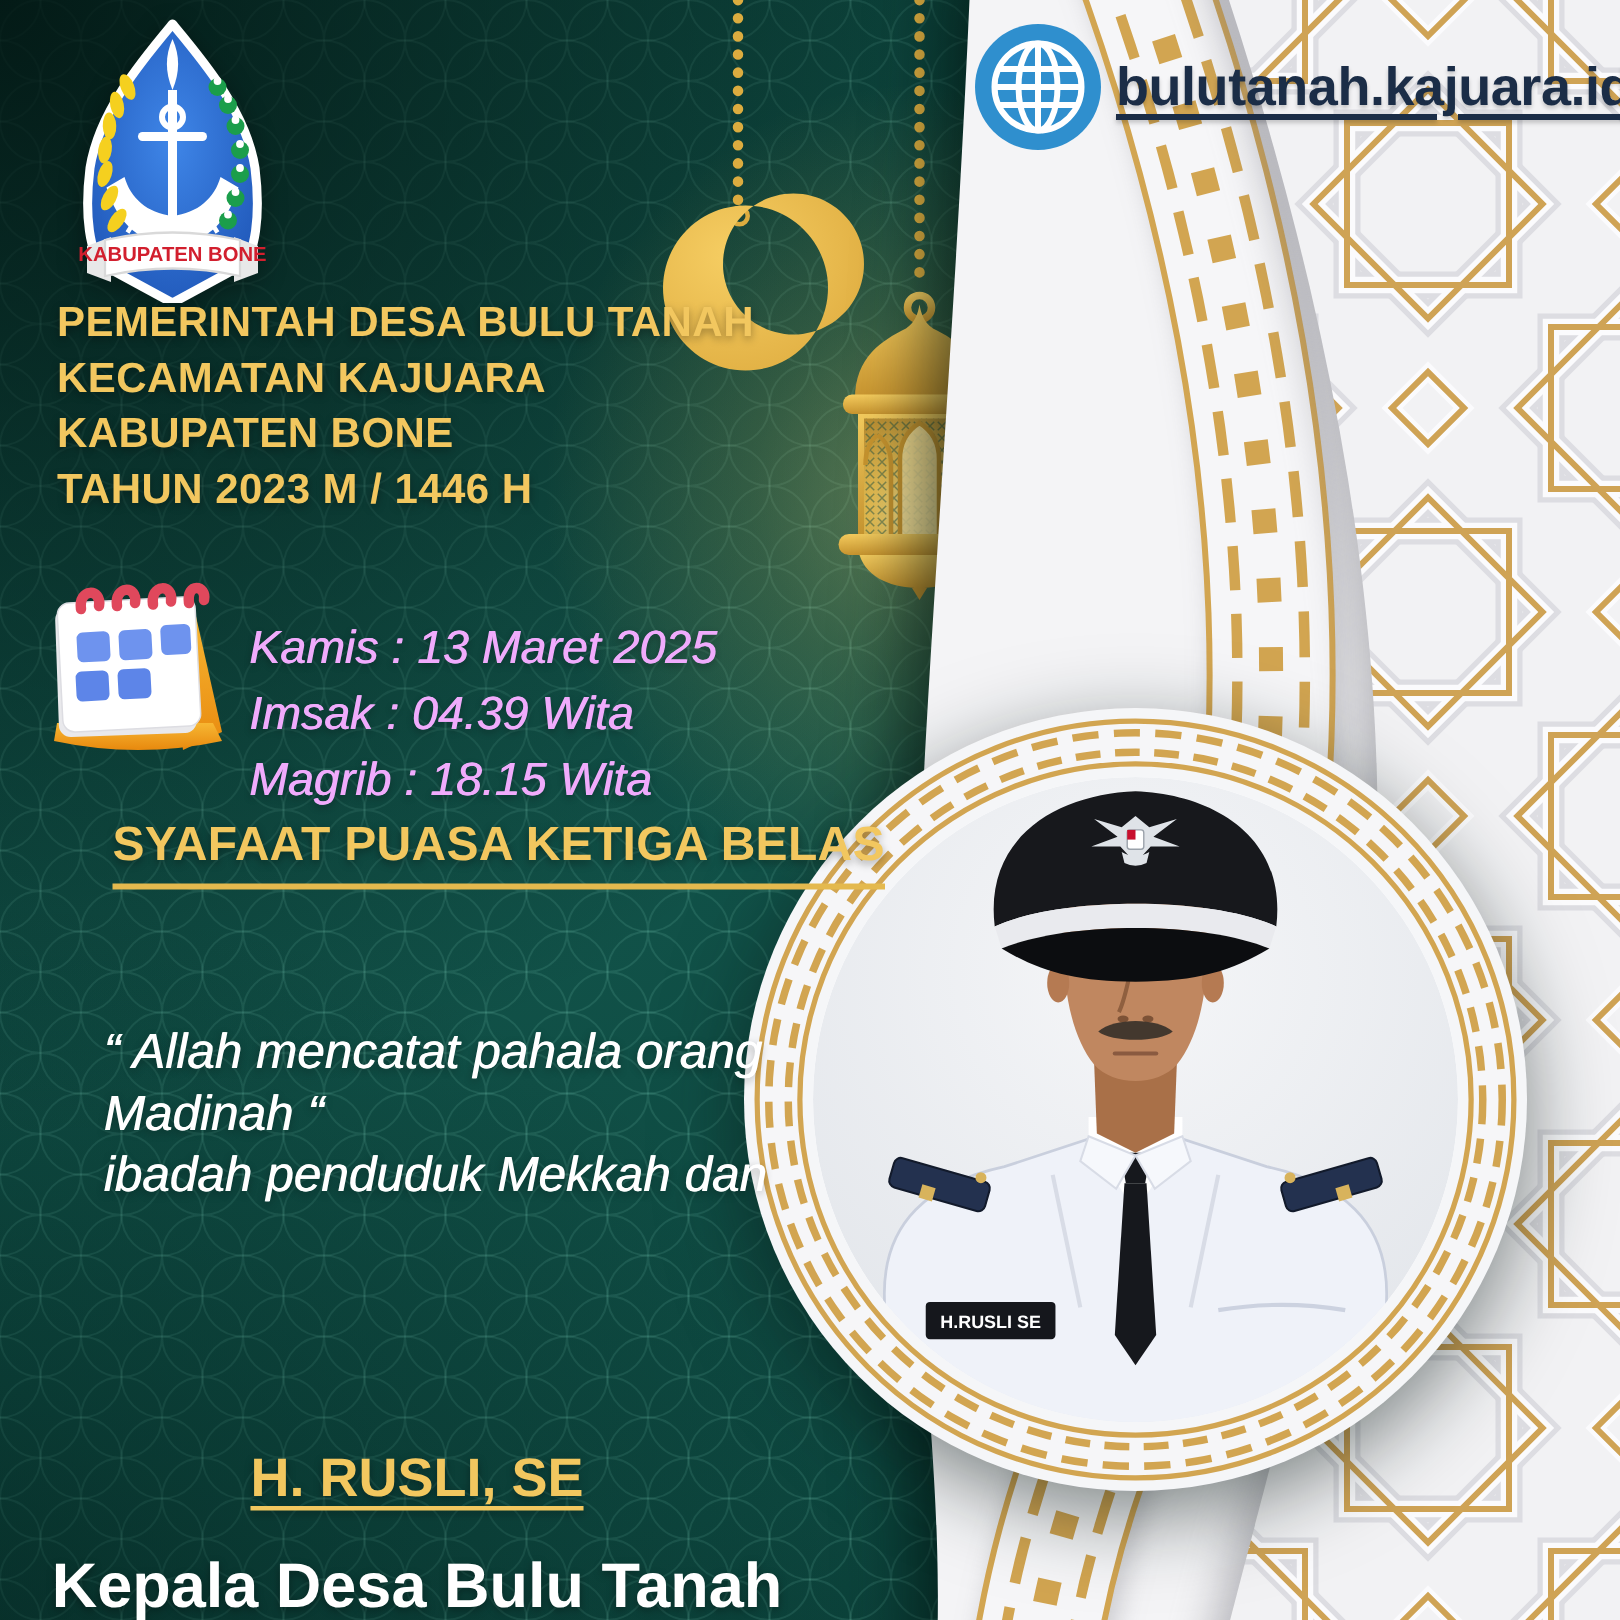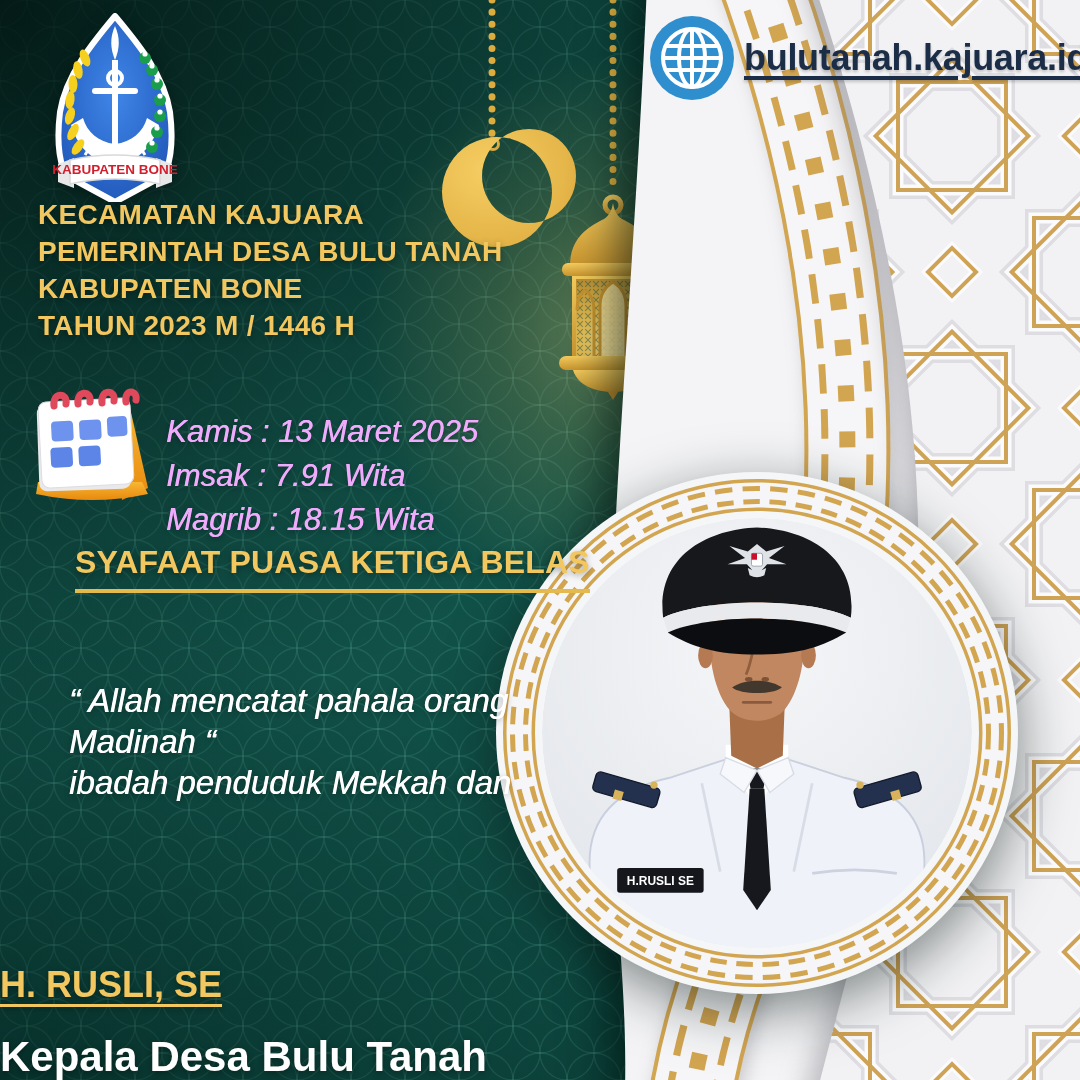--- a/index.html
+++ b/index.html
@@ -23,21 +23,21 @@
   
   .poster-title{left:38px;top:544px;color:#F2C75F;font-weight:bold;
     font-size:32px;letter-spacing:.2px;display:inline-block;
     padding-bottom:8px;border-bottom:4px solid #E4B94E;
     text-shadow:0 2px 6px rgba(0,0,0,.35);margin-left:37px;}
   
   .quote{left:30px;top:680px;color:#ffffff;font-style:italic;
     font-size:33px;line-height:41px;
     text-shadow:.5px 0 currentColor,0 2px 6px rgba(0,0,0,.3);margin-left:39px;}
   
-  .signature{left:0;top:964px;width:556px;}
+  .signature{left:0;top:964px;width:556px;text-align:center;}
   .sig-name{color:#F2C75F;font-weight:bold;font-size:36px;
     text-decoration:underline;text-decoration-thickness:3px;text-underline-offset:7px;
     text-shadow:0 2px 6px rgba(0,0,0,.35);}
   .sig-role{color:#ffffff;font-weight:bold;font-size:42px;margin-top:27px;
     text-shadow:0 2px 6px rgba(0,0,0,.35);}
   
   .site-badge{left:648px;top:14px;display:flex;align-items:center;}
   .site-url{margin-left:8px;color:#1B2D47;font-weight:bold;font-size:36px;letter-spacing:-.3px;
     text-decoration:underline;text-decoration-thickness:4px;text-underline-offset:6px;
     text-shadow:0 2px 3px rgba(0,0,0,.2);}
@@ -320,22 +320,22 @@
         <line x1="44" y1="15" x2="44" y2="73"></line>
         <line x1="18" y1="32" x2="70" y2="32"></line>
         <line x1="15" y1="44" x2="73" y2="44"></line>
         <line x1="18" y1="56" x2="70" y2="56"></line>
       </g>
     </svg>
     <span class="site-url">bulutanah.kajuara.id</span>
   </div>
 
   <div class="abs gov-header">
+    <div>PEMERINTAH DESA BULU TANAH</div>
     <div>KECAMATAN KAJUARA</div>
-    <div>PEMERINTAH DESA BULU TANAH</div>
     <div>KABUPATEN BONE</div>
     <div>TAHUN 2023 M / 1446 H</div>
   </div>
 
   <div class="abs calendar-wrap">
     <svg viewBox="0 0 132 122" width="132" height="122">
       <defs>
         <linearGradient id="calBase" x1="0" y1="0" x2="0" y2="1">
           <stop offset="0" stop-color="#F7B733"></stop>
             <stop offset="1" stop-color="#E8890E"></stop>
@@ -356,21 +356,21 @@
         <path d="M28,22 C26,8 42,8 40,20"></path>
         <path d="M52,20 C50,6 66,6 64,18"></path>
         <path d="M76,19 C74,5 90,5 88,17"></path>
         <path d="M100,18 C98,4 112,6 110,16"></path>
       </g>
     </svg>
   </div>
 
   <div class="abs schedule">
     <div>Kamis : 13 Maret 2025</div>
-    <div>Imsak : 7.91 Wita</div>
+    <div>Imsak : 04.39 Wita</div>
     <div>Magrib : 18.15 Wita</div>
   </div>
 
   <div class="abs" style="left:38px;top:544px;">
     <span class="poster-title" style="position:static">SYAFAAT PUASA KETIGA BELAS</span>
   </div>
 
   <div class="abs quote">
     <div>“ Allah mencatat pahala orang</div>
     <div>Madinah “</div>

